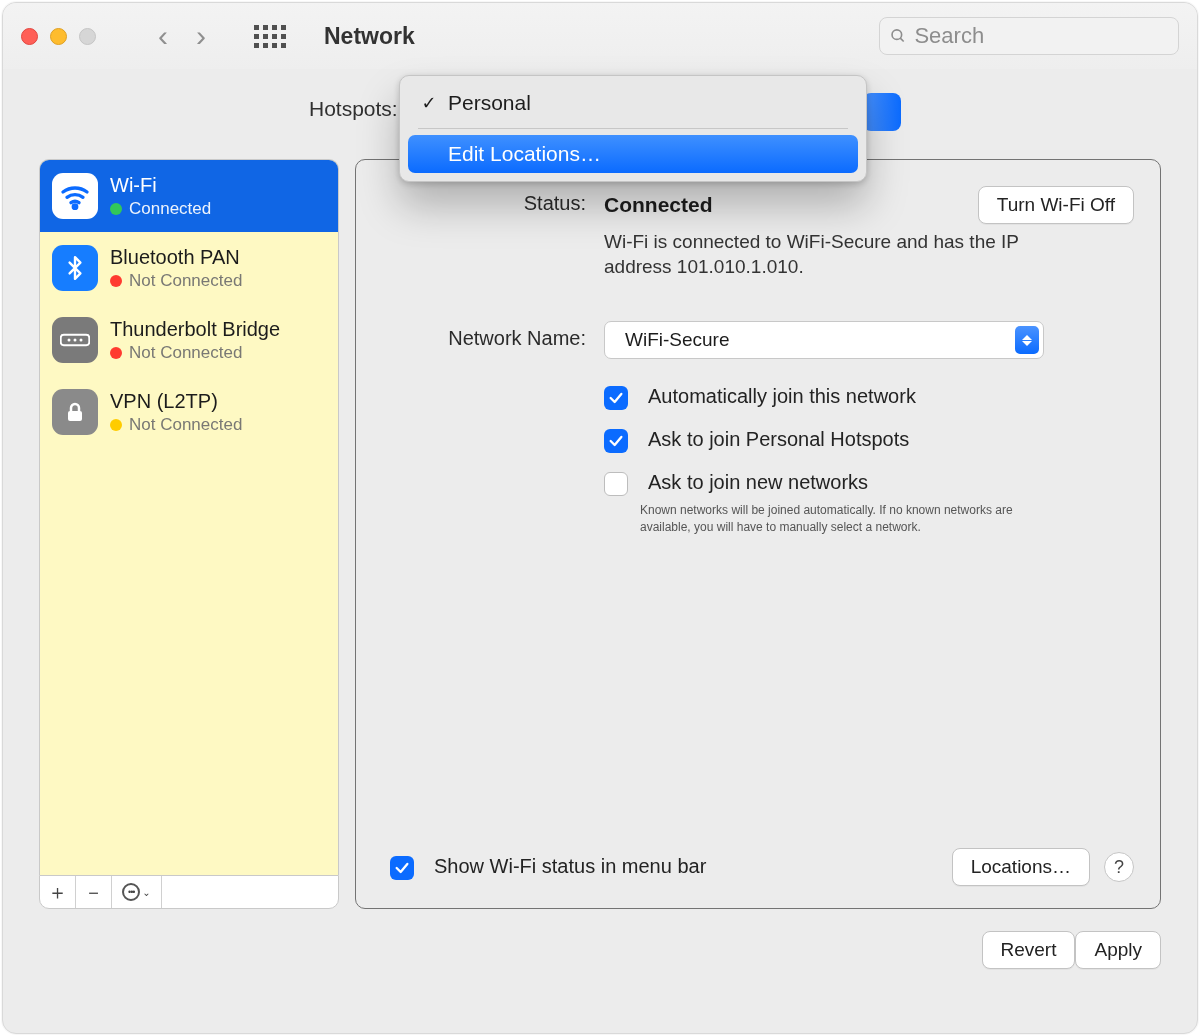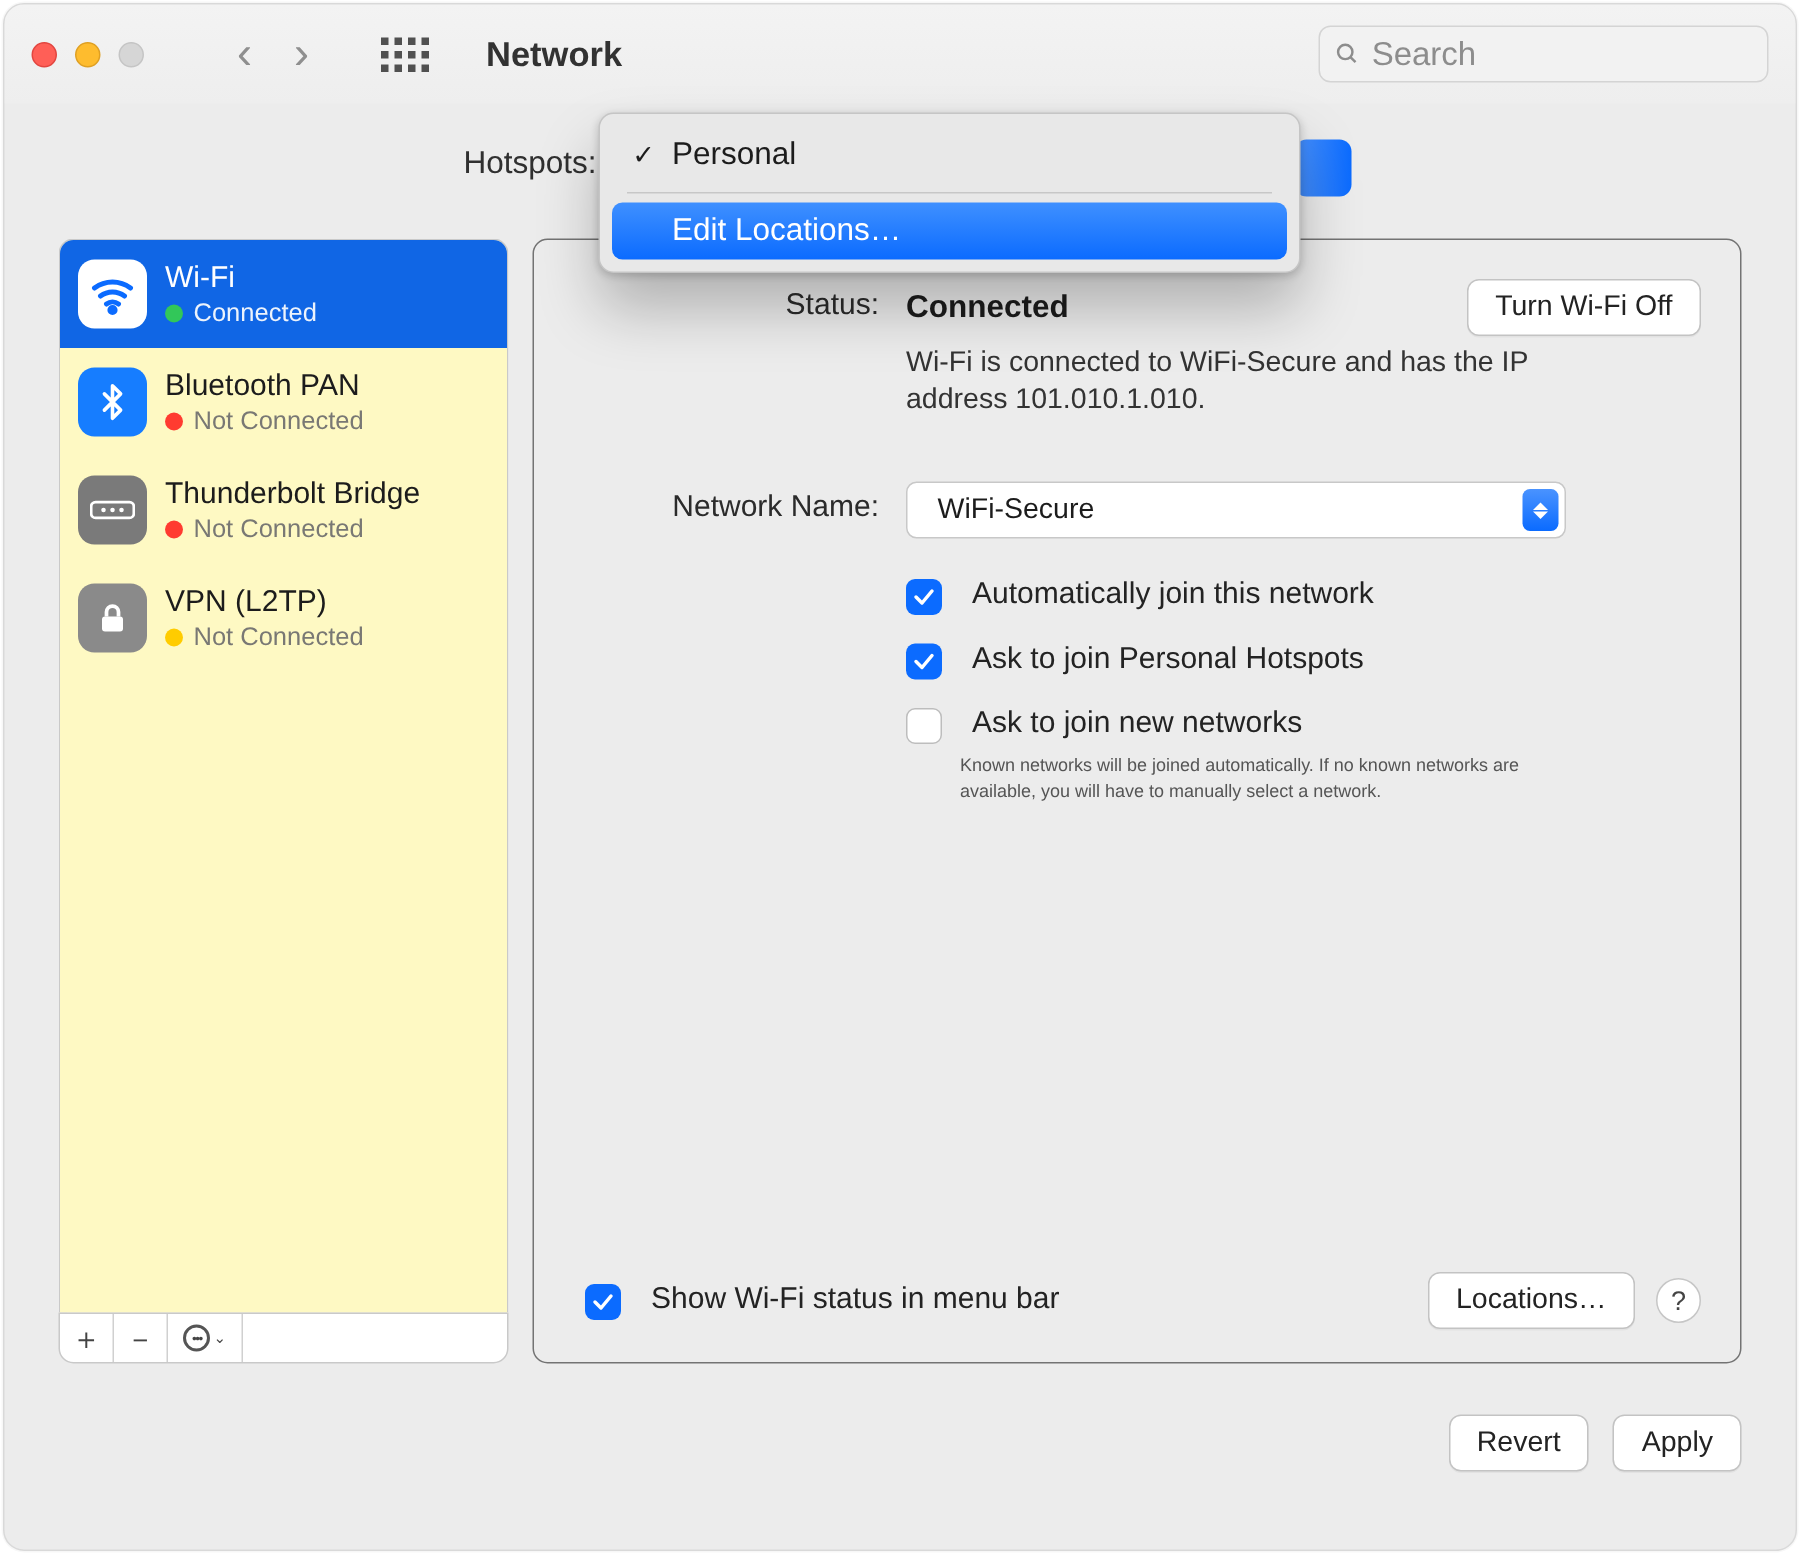--- a/index.html
+++ b/index.html
@@ -256,22 +256,22 @@
 
   .detail-spacer { flex:1; }
   .detail-footer { display:flex; align-items:center; gap:14px; }
   .detail-footer .chk-row { margin-top:0; margin-right:auto; }
   .helpbtn {
     width:30px;height:30px;border-radius:50%;background:#fff;border:1px solid #c6c6c6;
     display:flex;align-items:center;justify-content:center;font-size:18px;color:#444;
   }
 
   .bottom-buttons {
-    display:flex; justify-content:flex-end; gap:16px;
-    margin-top: 34px;
+    display:flex; justify-content:flex-end; 
+    margin-top: 22px;
   }
 </style>
 </head>
 <body>
 
 <div class="window">
 
   <div class="titlebar">
     <div class="traffic">
       <div class="tl red"></div>

